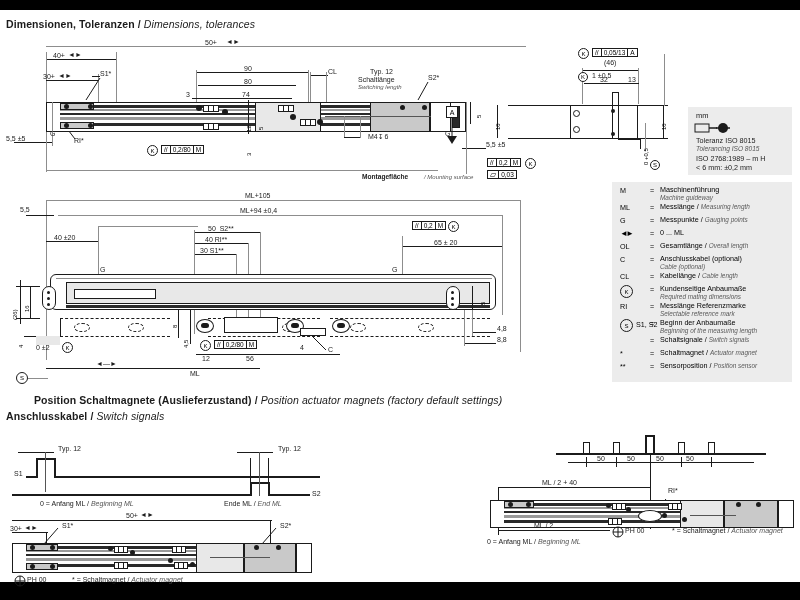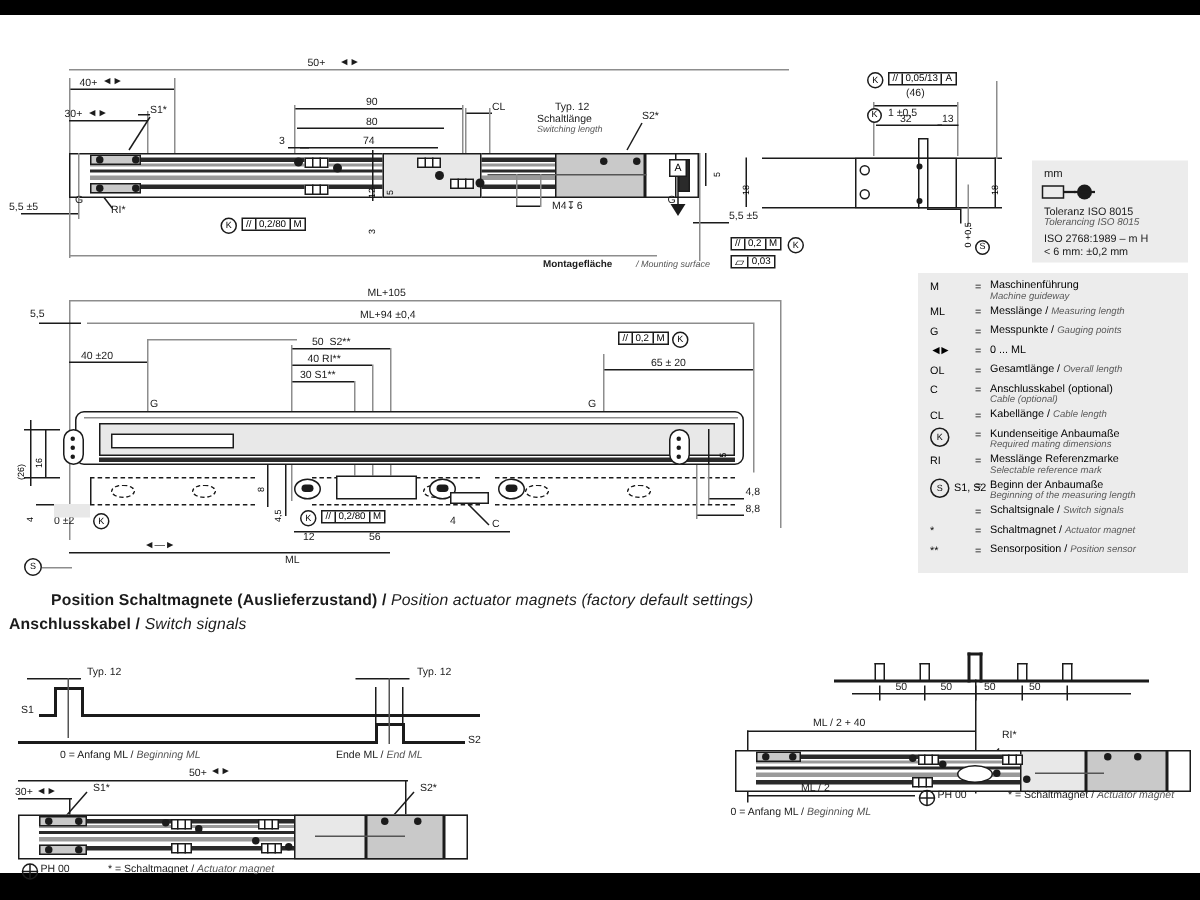--- a/index.html
+++ b/index.html
@@ -50,20 +50,21 @@
 </style>
 </head>
 <body>
 
 <div id="page">
   <div class="bar top"></div>
   <div class="bar bot"></div>
 
   <div class="sheet">
 
+    <div class="t hd" style="left:6px;top:8px;"><span>Dimensionen, Toleranzen</span><span> / </span><i>Dimensions, tolerances</i></div>
 
     <div>
 
       <div class="ln hl light" style="left:46px;top:36px;width:480px;"></div>
       <div class="t dim" style="left:205px;top:29px;"><span>50+</span></div>
       <div class="t dim" style="left:226px;top:28px;">◄►</div>
 
       <div class="ln hl" style="left:46px;top:49px;width:70px;"></div>
       <div class="ln vl light" style="left:46px;top:42px;height:50px;"></div>
       <div class="ln vl light" style="left:116px;top:42px;height:50px;"></div>

